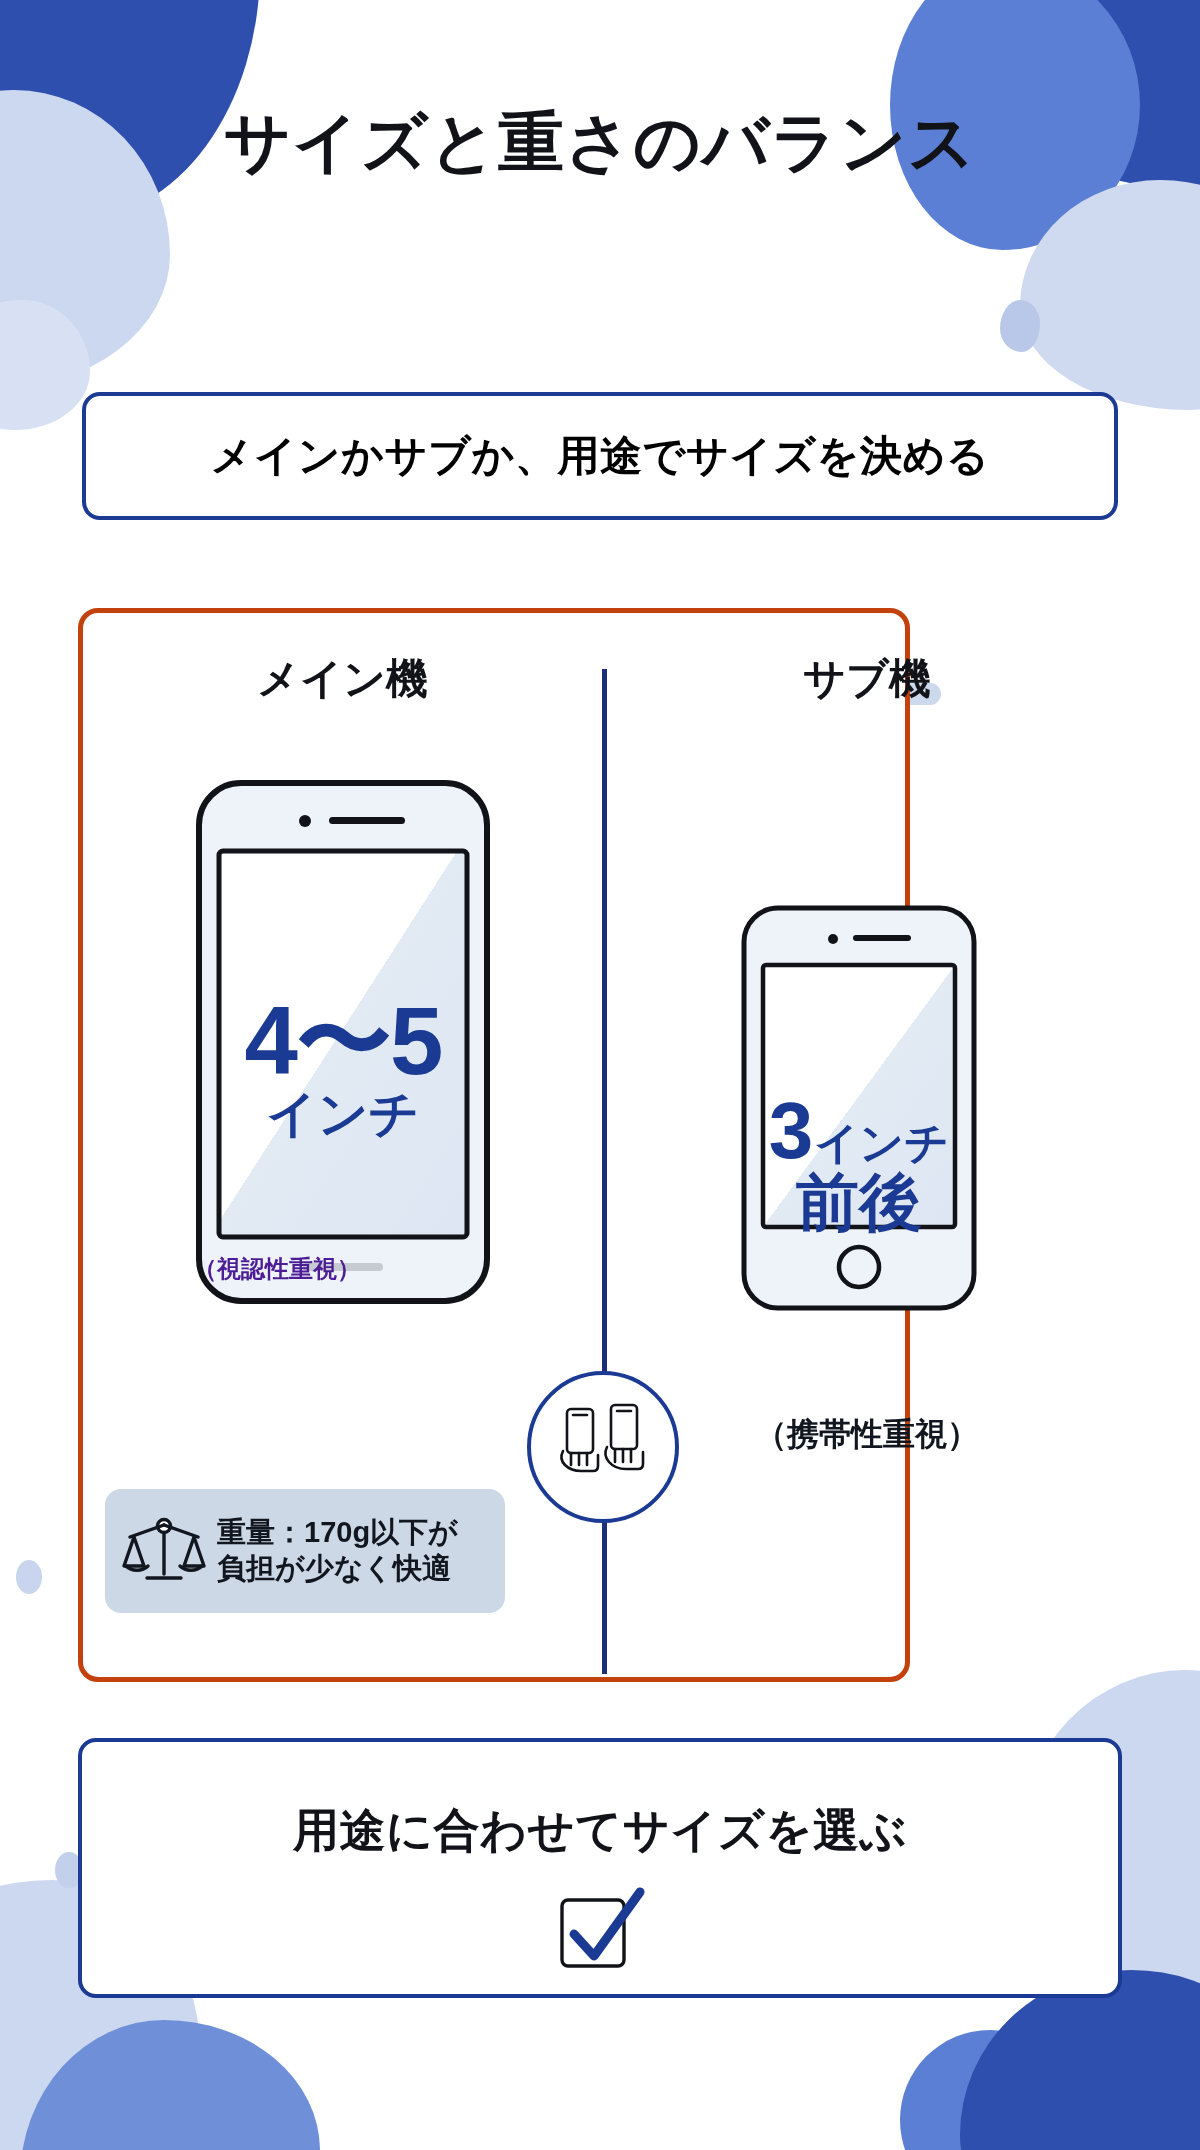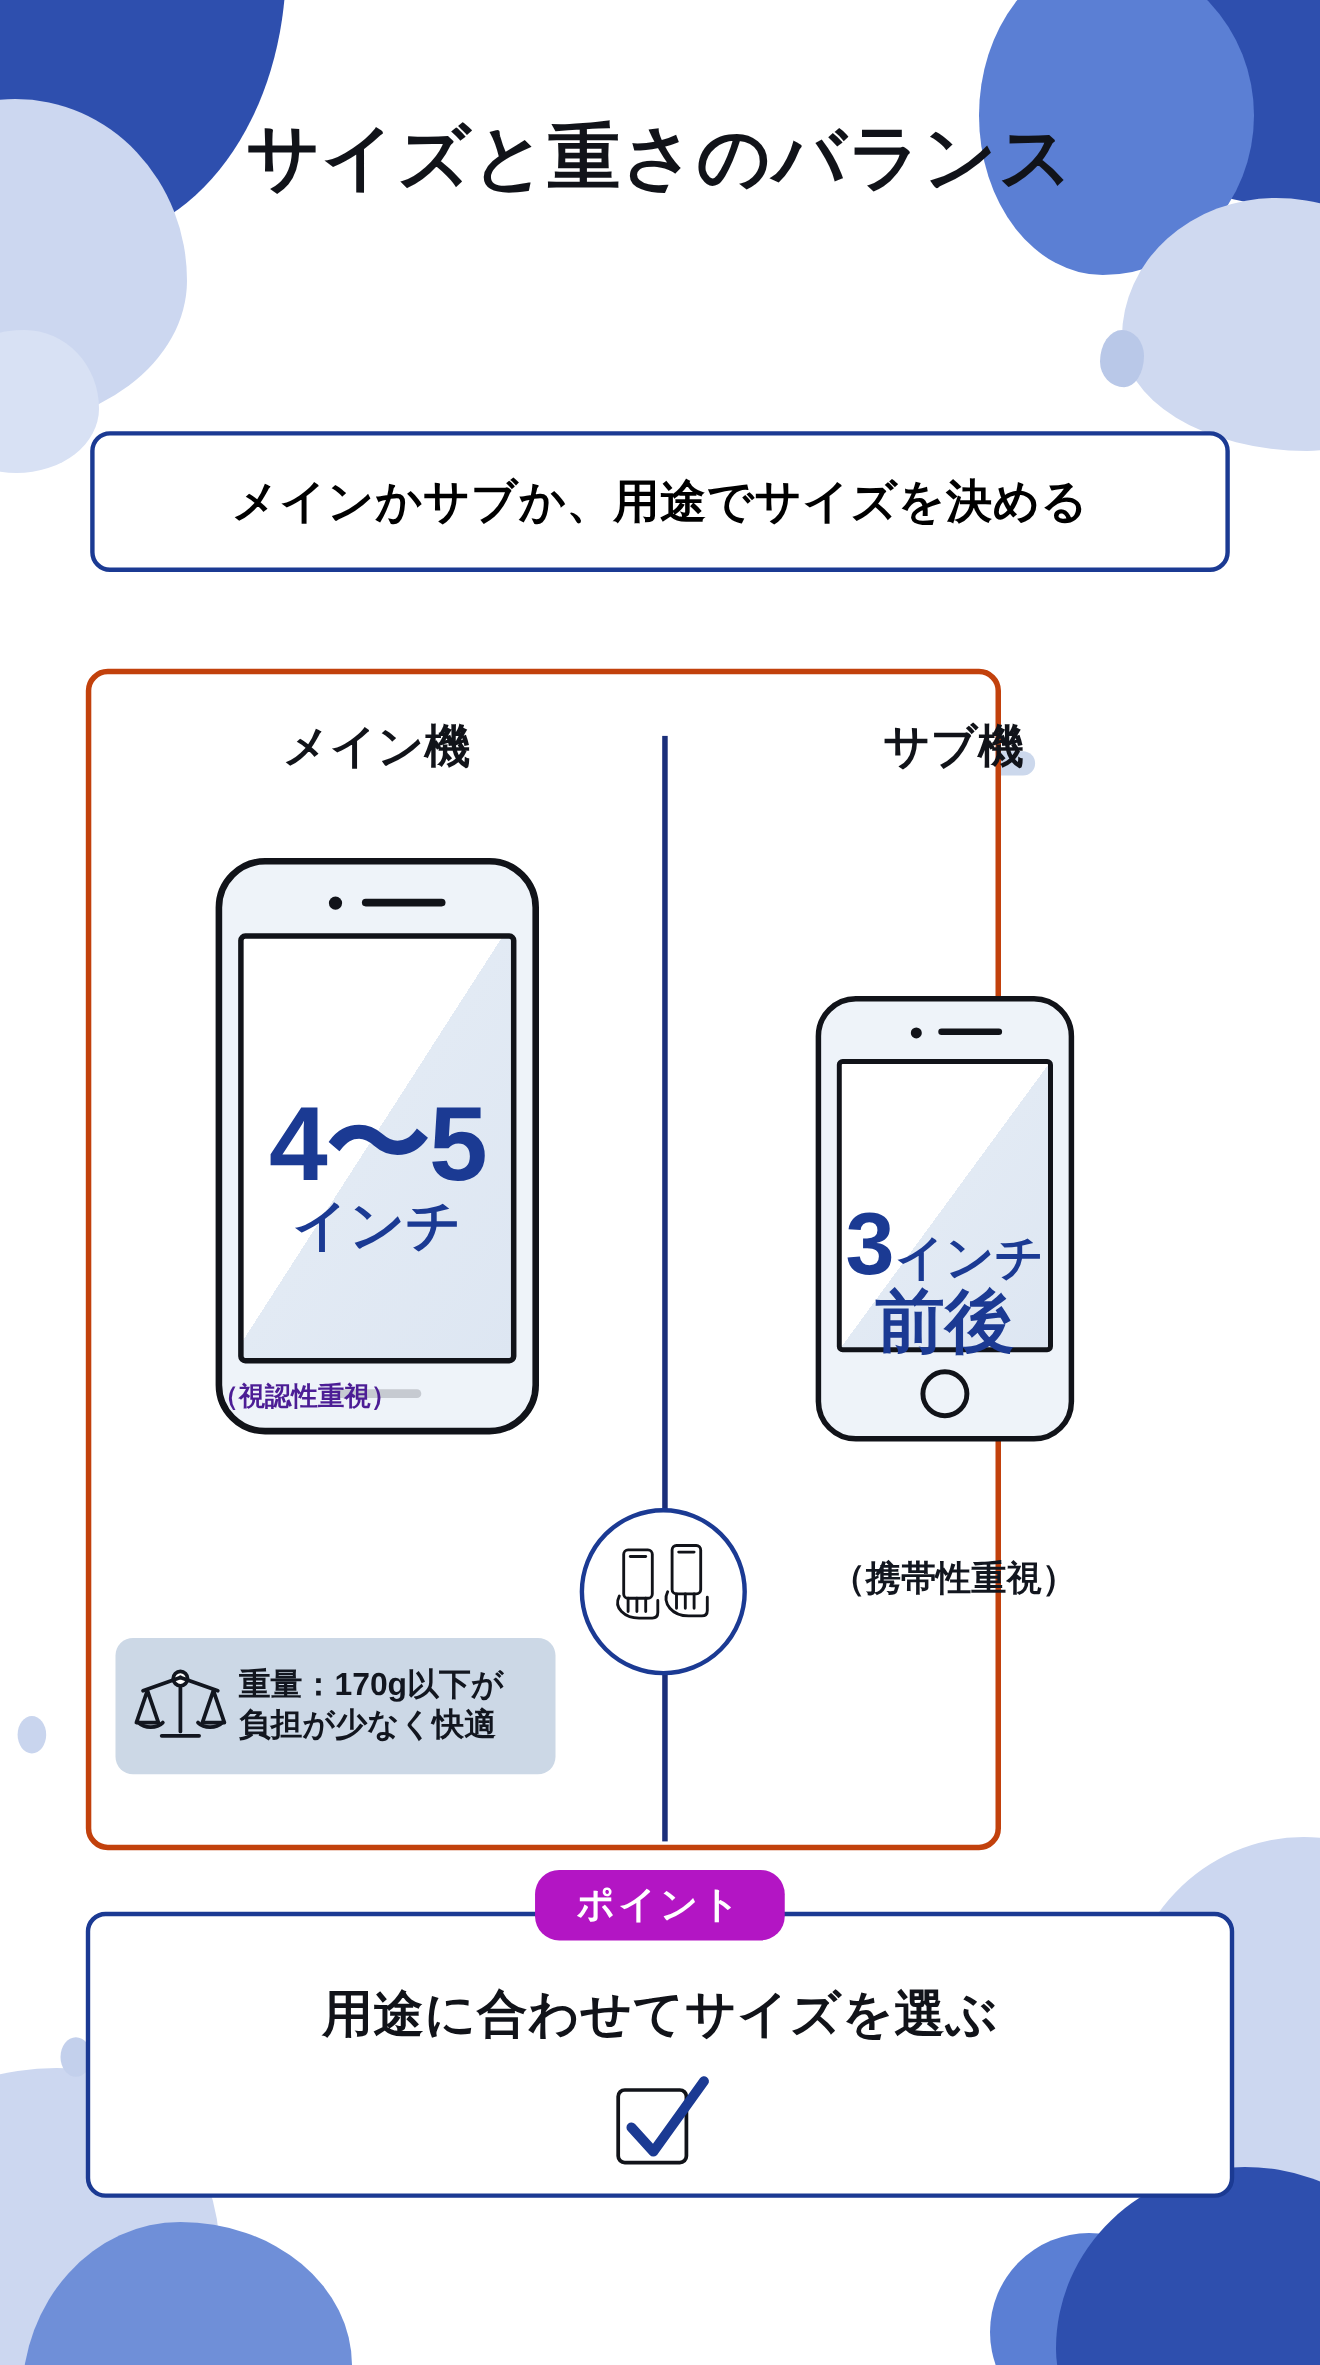--- a/index.html
+++ b/index.html
@@ -396,21 +396,20 @@
             <path d="M12 50 q-4 8 2 14 q6 6 16 6 l12 0 q5 0 5 -5 l0 -11"></path>
             <path d="M20 52 l0 12 M28 52 l0 12 M36 52 l0 12"></path>
 
             <path d="M56 46 q-4 8 2 15 q6 7 17 7 l12 0 q5 0 5 -5 l0 -12"></path>
             <path d="M64 48 l0 13 M72 48 l0 13 M80 48 l0 13"></path>
           </g>
         </svg>
       </div>
     </div>
 
-    <div class="point-badge">ポイント</div>
 
     <div class="bottom-box">
       <div class="bottom-text">用途に合わせてサイズを選ぶ</div>
       <div class="check-icon">
         <svg width="104" height="104" viewBox="0 0 104 104">
           <rect x="14" y="18" width="62" height="66" rx="6" fill="none" stroke="#111319" stroke-width="3.4"></rect>
           <path d="M26 52 L46 74 L92 10" fill="none" stroke="#1b3a93" stroke-width="9" stroke-linecap="round" stroke-linejoin="round"></path>
         </svg>
       </div>
     </div>

